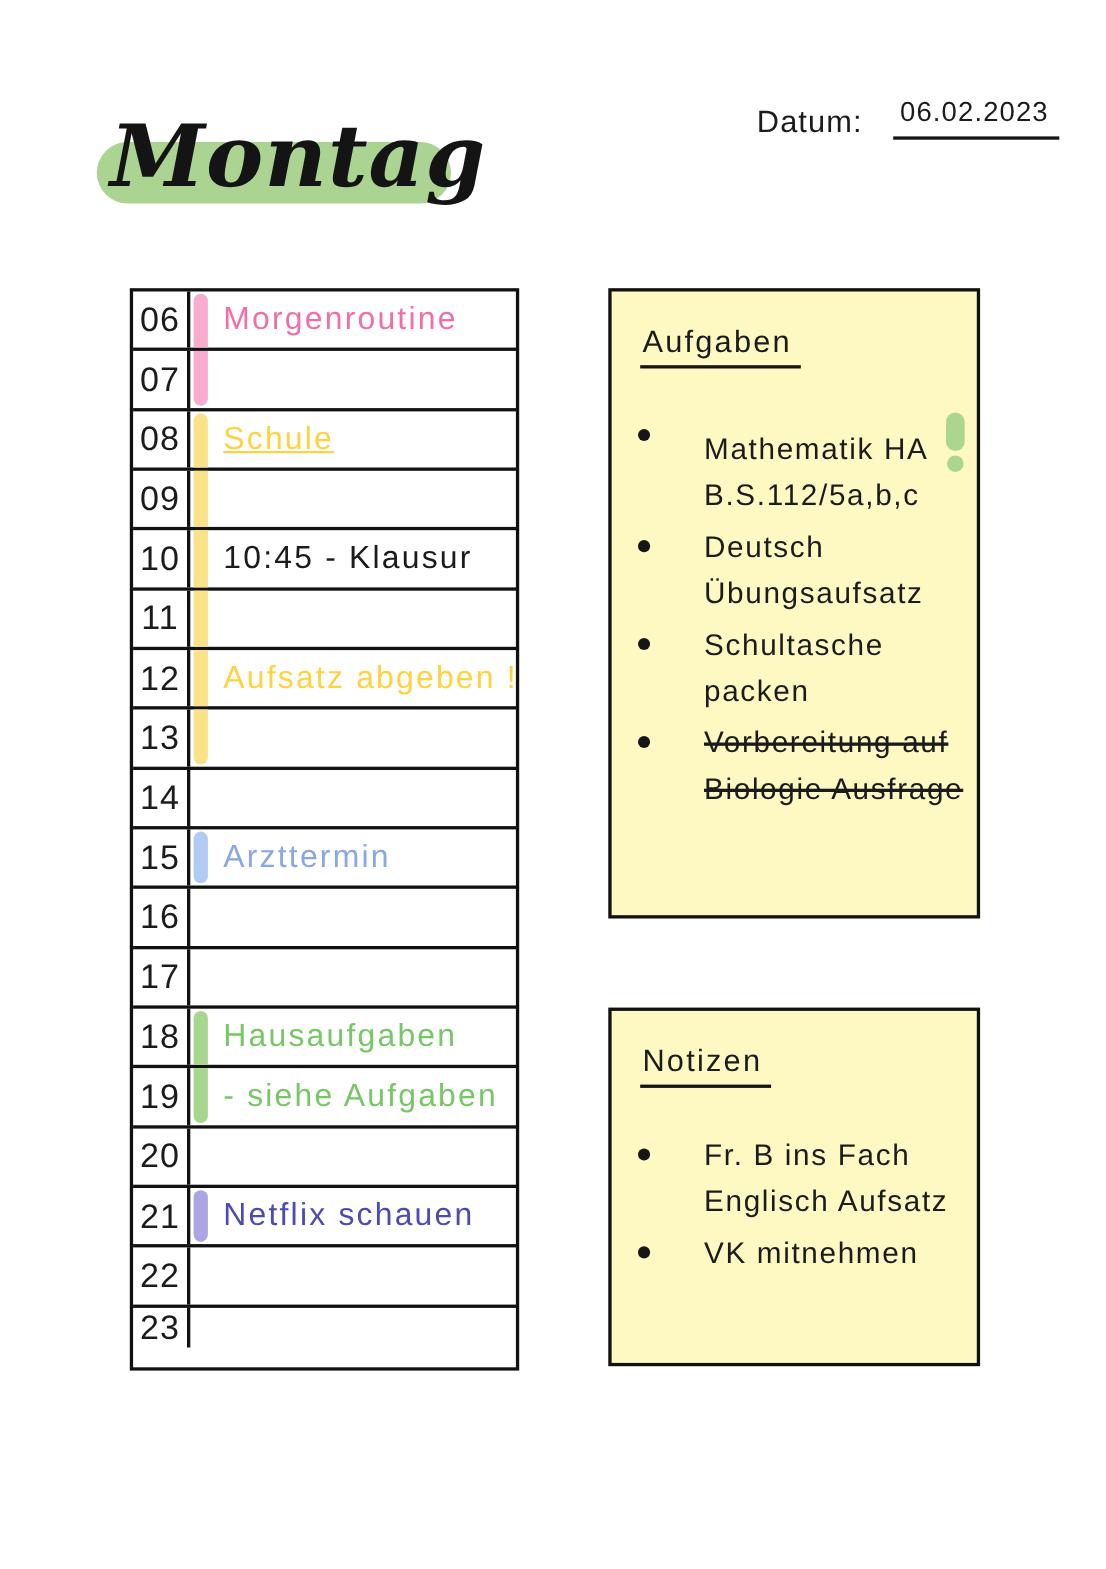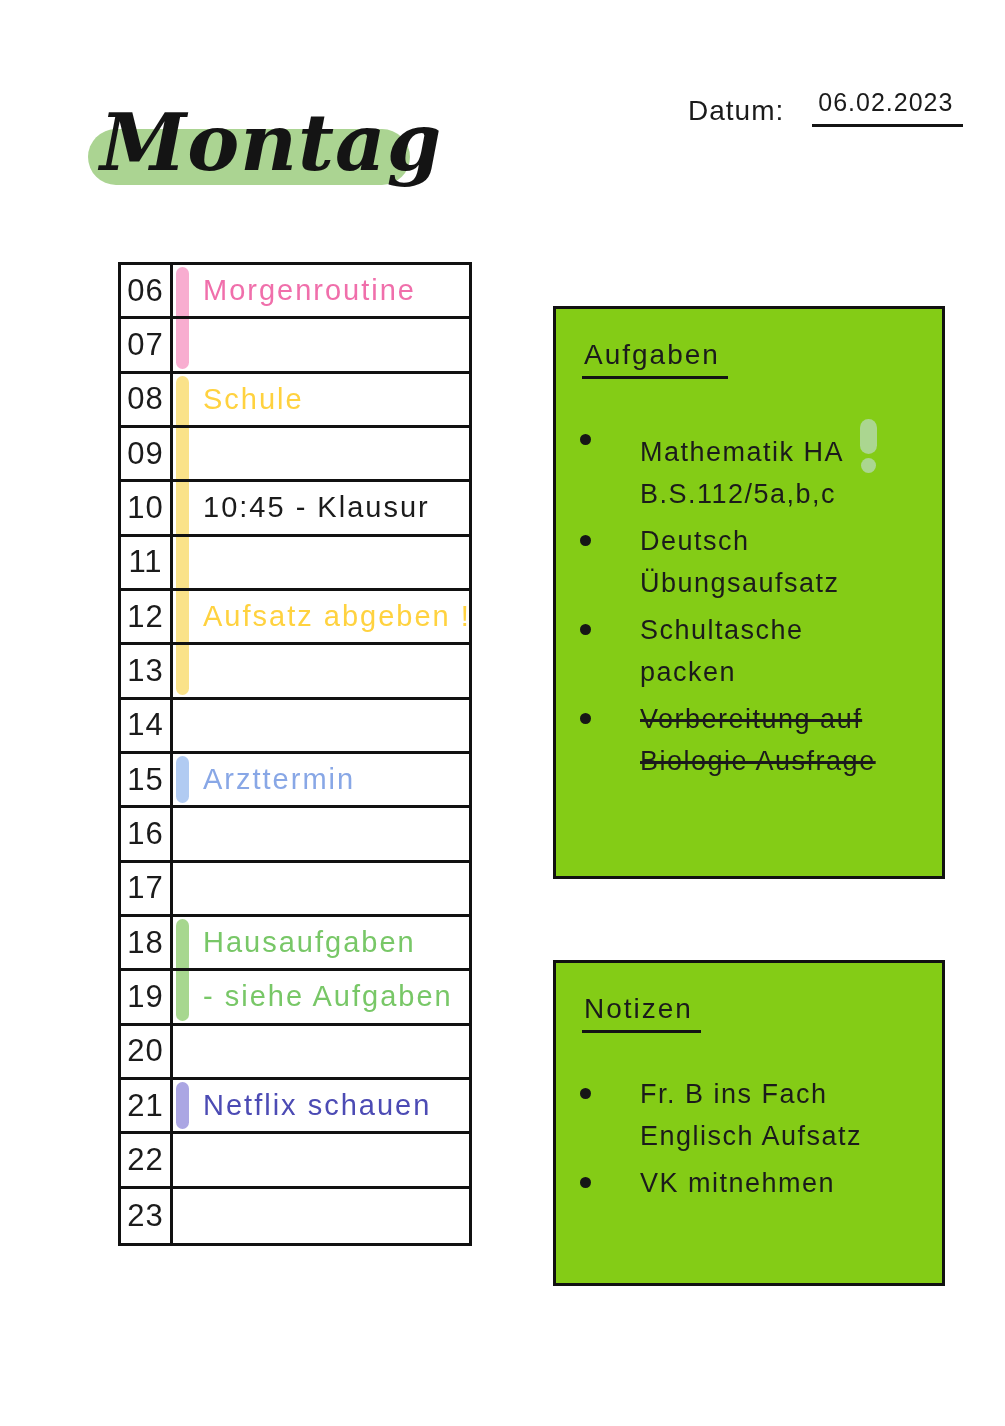--- a/index.html
+++ b/index.html
@@ -39,41 +39,41 @@
 
   
   .schedule{
     position:absolute;left:118px;top:262px;
     width:354px;height:984px;
     border:3px solid #111;box-sizing:border-box;
     display:grid;grid-template-rows:repeat(18,1fr);
     background:#fff;
   }
   .s-row{display:flex;border-bottom:3px solid #111;box-sizing:border-box;min-height:0;}
-  .s-row:last-child{border-bottom:none;}
+  .s-row:last-child{border-bottom:none;flex-direction:column;}
   .s-hour{
     width:52px;flex:none;
     border-right:3px solid #111;box-sizing:border-box;
     display:flex;align-items:center;justify-content:center;
     font-size:31px;letter-spacing:1px;color:#1b1b1b;
   }
   .s-cell{flex:1;position:relative;display:flex;align-items:center;min-width:0;}
   .s-bar{position:absolute;left:3px;top:0;bottom:0;width:13px;}
   .s-bar.cap-top{top:2px;border-radius:7px 7px 0 0;}
   .s-bar.cap-bottom{bottom:2px;border-radius:0 0 7px 7px;}
   .s-bar.cap-both{top:2px;bottom:2px;border-radius:7px;}
   .s-text{
     margin-left:30px;font-size:29px;letter-spacing:2px;
     white-space:nowrap;
   }
 
   
   .panel{
-    position:absolute;left:553px;width:392px;
-    border:3px solid #111;box-sizing:border-box;background:#84cc16;margin-top:44px;
+    position:absolute;left:553px;width:338px;
+    border:3px solid #111;box-sizing:border-box;background:#fef9c3;
   }
   .panel-aufgaben{top:262px;height:573px;}
   .panel-notizen{top:916px;height:326px;}
   .heading-wrap{margin:30px 0 0 26px;}
   .panel-heading{
     display:inline-block;font-size:28px;letter-spacing:2px;
     border-bottom:3px solid #141414;padding:0 8px 5px 2px;
   }
   .b-list{margin-top:40px;}
   .b-item{display:flex;margin-bottom:5px;}
@@ -129,21 +129,21 @@
       <div class="s-row">
         <div class="s-hour">07</div>
         <div class="s-cell">
           <span class="s-bar cap-bottom" style="background: var(--pink_bar);"></span>
         </div>
       </div>
       <div class="s-row">
         <div class="s-hour">08</div>
         <div class="s-cell">
           <span class="s-bar cap-top" style="background: var(--yellow_bar);"></span>
-          <span class="s-text" style="color: var(--yellow_text);">Schule</span>
+          <span class="s-text" style="color: var(--yellow_text); text-decoration: underline;">Schule</span>
         </div>
       </div>
       <div class="s-row">
         <div class="s-hour">09</div>
         <div class="s-cell">
           <span class="s-bar" style="background: var(--yellow_bar);"></span>
         </div>
       </div>
       <div class="s-row">
         <div class="s-hour">10</div>

